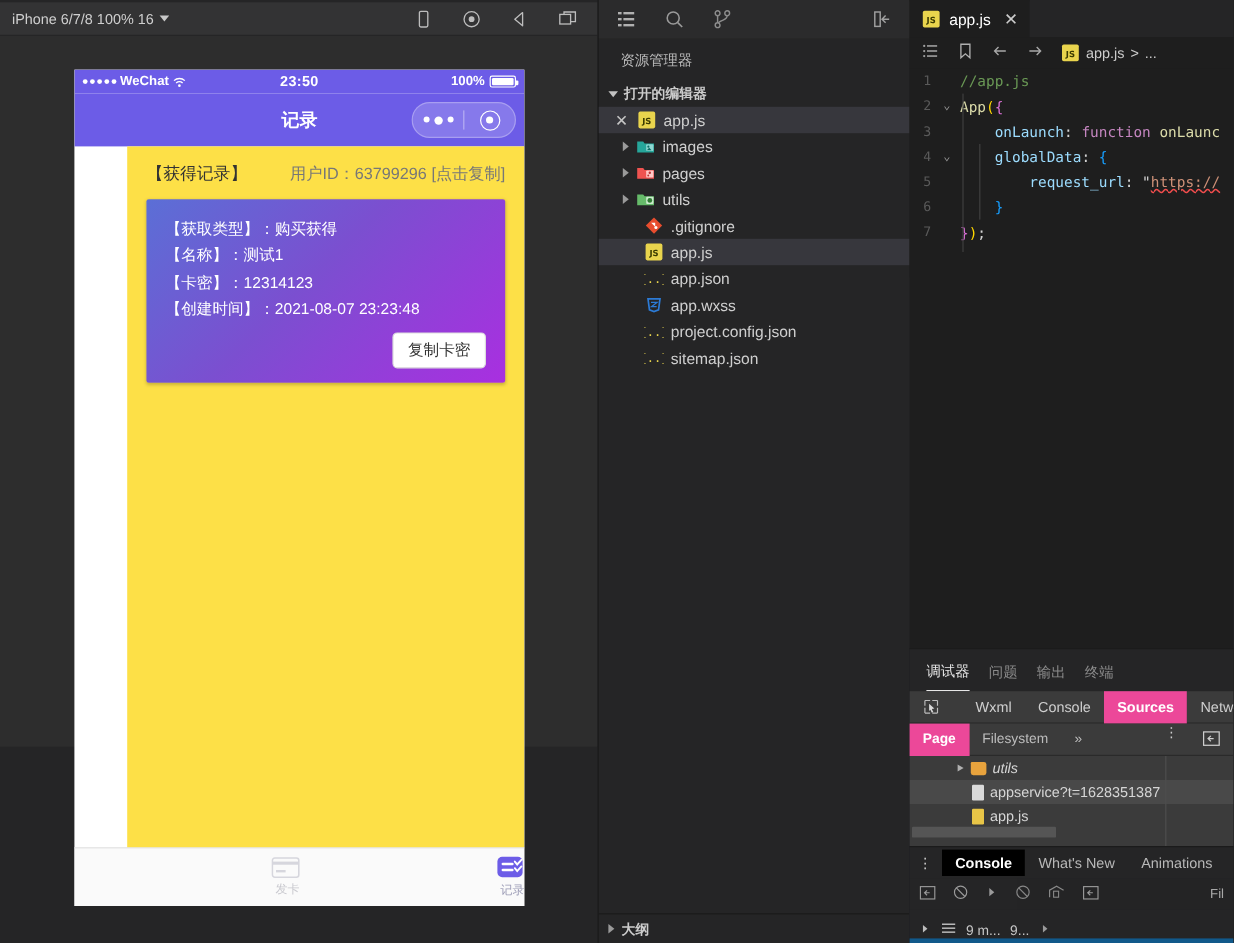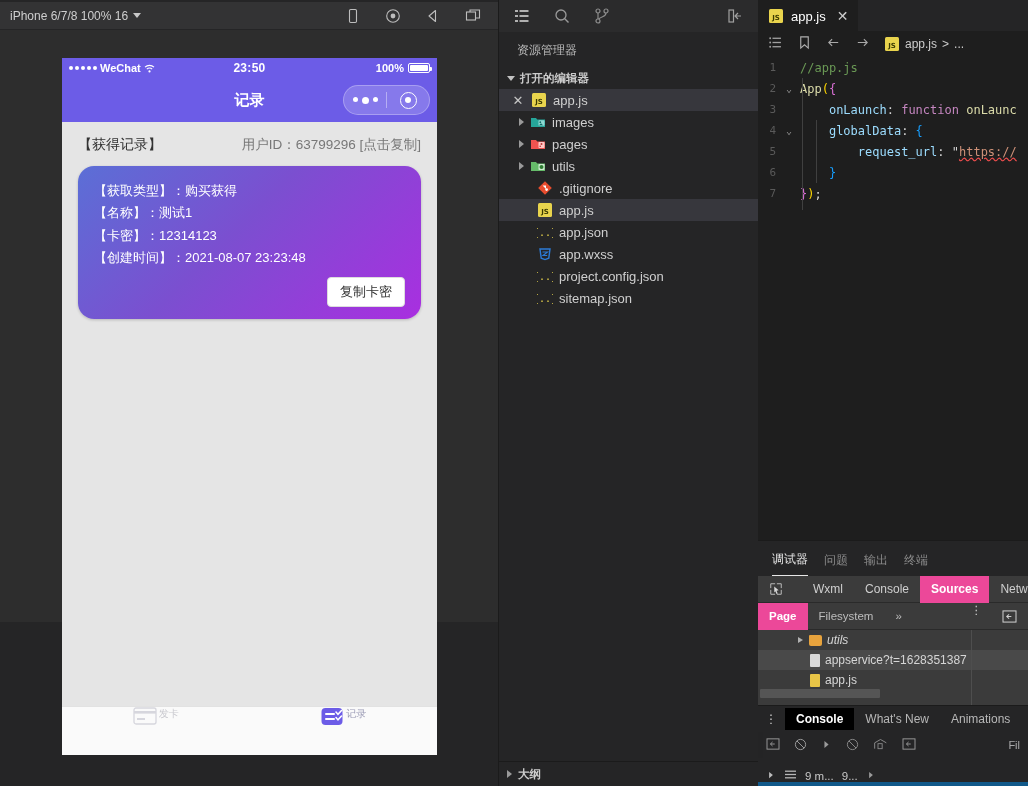--- a/index.html
+++ b/index.html
@@ -82,45 +82,45 @@
   .cap-div { width: 1px; height: 16px; background: rgba(255,255,255,.4); }
   .cap-target {
     flex: 1; display: flex; justify-content: center;
   }
   .cap-circle {
     width: 17px; height: 17px; border-radius: 50%; border: 1.6px solid #fff;
     display: flex; align-items: center; justify-content: center;
   }
   .cap-circle i { width: 6px; height: 6px; border-radius: 50%; background: #fff; display: block; }
 
-  .ph-body { flex: 1; background: #e5e5e5; position: relative; overflow: hidden; }
+  .ph-body { flex: 1; background: #fde047; position: relative; overflow: hidden; margin-left: 44px; }
   .rec-header {
     display: flex; align-items: center; justify-content: space-between;
     padding: 14px 16px 12px 16px; font-size: 14px; color: #333;
   }
   .rec-header .right { color: #777; font-size: 13.5px; }
   .rec-card {
-    margin: 0 16px; border-radius: 16px; padding: 14px 16px 12px 16px;
+    margin: 0 16px; border-radius: 2px; padding: 14px 16px 12px 16px;
     background: linear-gradient(135deg, #5b6fd6 0%, #7b4fd0 45%, #a92fe0 100%);
     color: #fff; font-size: 13px; line-height: 1.72;
     box-shadow: 0 1px 3px rgba(0,0,0,.2);
   }
   .rec-card .line { white-space: nowrap; }
   .rec-card-actions { display: flex; justify-content: flex-end; margin-top: 8px; }
   .copy-btn {
     background: #fff; color: #333; border: 1px solid #ddd; border-radius: 4px;
     padding: 5px 12px; font-size: 13px; font-family: "Liberation Sans", sans-serif;
     cursor: pointer;
   }
   .ph-tabbar {
     height: 49px; border-top: 1px solid #e2e2e2; background: #fafafa;
     display: flex;
   }
   .tab-item {
-    flex: 1; display: flex; flex-direction: row; align-items: flex-start;
+    flex: 1; display: flex; flex-direction: column; align-items: flex-end;
     justify-content: center; gap: 2px; cursor: pointer;
   }
   .tab-label { font-size: 10px; }
   .tab-item.inactive .tab-label { color: #c9c9cf; }
   .tab-item.active .tab-label { color: #9b9bb5; }
 
   
   .explorer {
     position: absolute; left: 498px; top: 0; width: 260px; height: 786px;
     background: #252526; border-left: 1px solid #1b1b1b;

